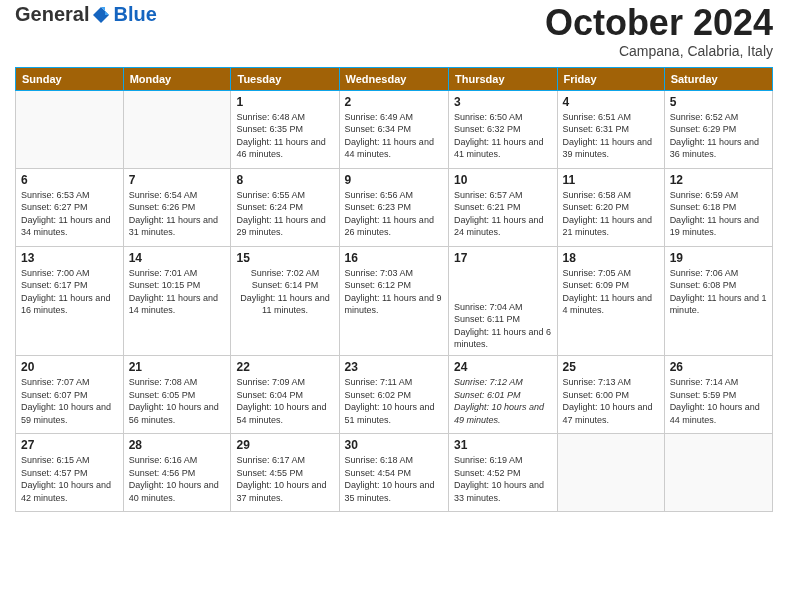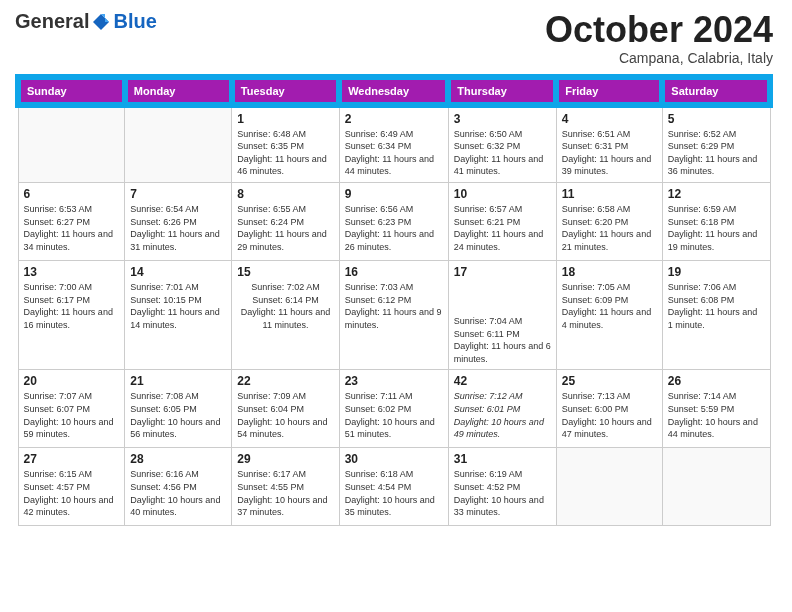--- a/index.html
+++ b/index.html
@@ -7,21 +7,21 @@
       font-family: Arial, sans-serif;
       background: #fff;
       width: 792px;
       height: 612px;
       overflow: hidden;
     }
     .page {
       width: 788px;
       min-height: 612px;
       background: #fff;
-      padding: 10px 15px 10px 15px;
+      padding: 3px 15px 10px 15px;
     }
     .header {
       display: flex;
       justify-content: space-between;
       align-items: flex-start;
       margin-bottom: 8px;
     }
     .logo {
       display: flex;
       flex-direction: column;
@@ -56,27 +56,27 @@
     .subtitle {
       font-size: 14px;
       color: #444;
     }
     .calendar-table {
       width: 100%;
       border-collapse: collapse;
       font-size: 10px;
     }
     .calendar-table th {
-      background-color: #a21caf;
+      background-color: #a16207;
       color: #fff;
       text-align: left;
       padding: 5px 6px;
       font-size: 11px;
       font-weight: bold;
-      border: 6px solid #0ea5e9;
+      border: 1px solid #0ea5e9;
     }
     .calendar-table td {
       border: 1px solid #ccc;
       vertical-align: top;
       padding: 4px 5px;
       height: 78px;
       width: 113px;
       font-size: 9.5px;
       color: #222;
       background: #fff;
@@ -271,21 +271,21 @@
 Sunset: 6:04 PM
 Daylight: 10 hours and 54 minutes.</div>
           </td>
           <td>
             <span class="day-number">23</span>
             <div class="day-info" style="white-space: pre-line;">Sunrise: 7:11 AM
 Sunset: 6:02 PM
 Daylight: 10 hours and 51 minutes.</div>
           </td>
           <td>
-            <span class="day-number">42</span>
+            <span class="day-number">24</span>
             <div class="day-info" style="white-space: pre-line; font-style: italic;">Sunrise: 7:12 AM
 Sunset: 6:01 PM
 Daylight: 10 hours and 49 minutes.</div>
           </td>
           <td>
             <span class="day-number">25</span>
             <div class="day-info" style="white-space: pre-line;">Sunrise: 7:13 AM
 Sunset: 6:00 PM
 Daylight: 10 hours and 47 minutes.</div>
           </td>

